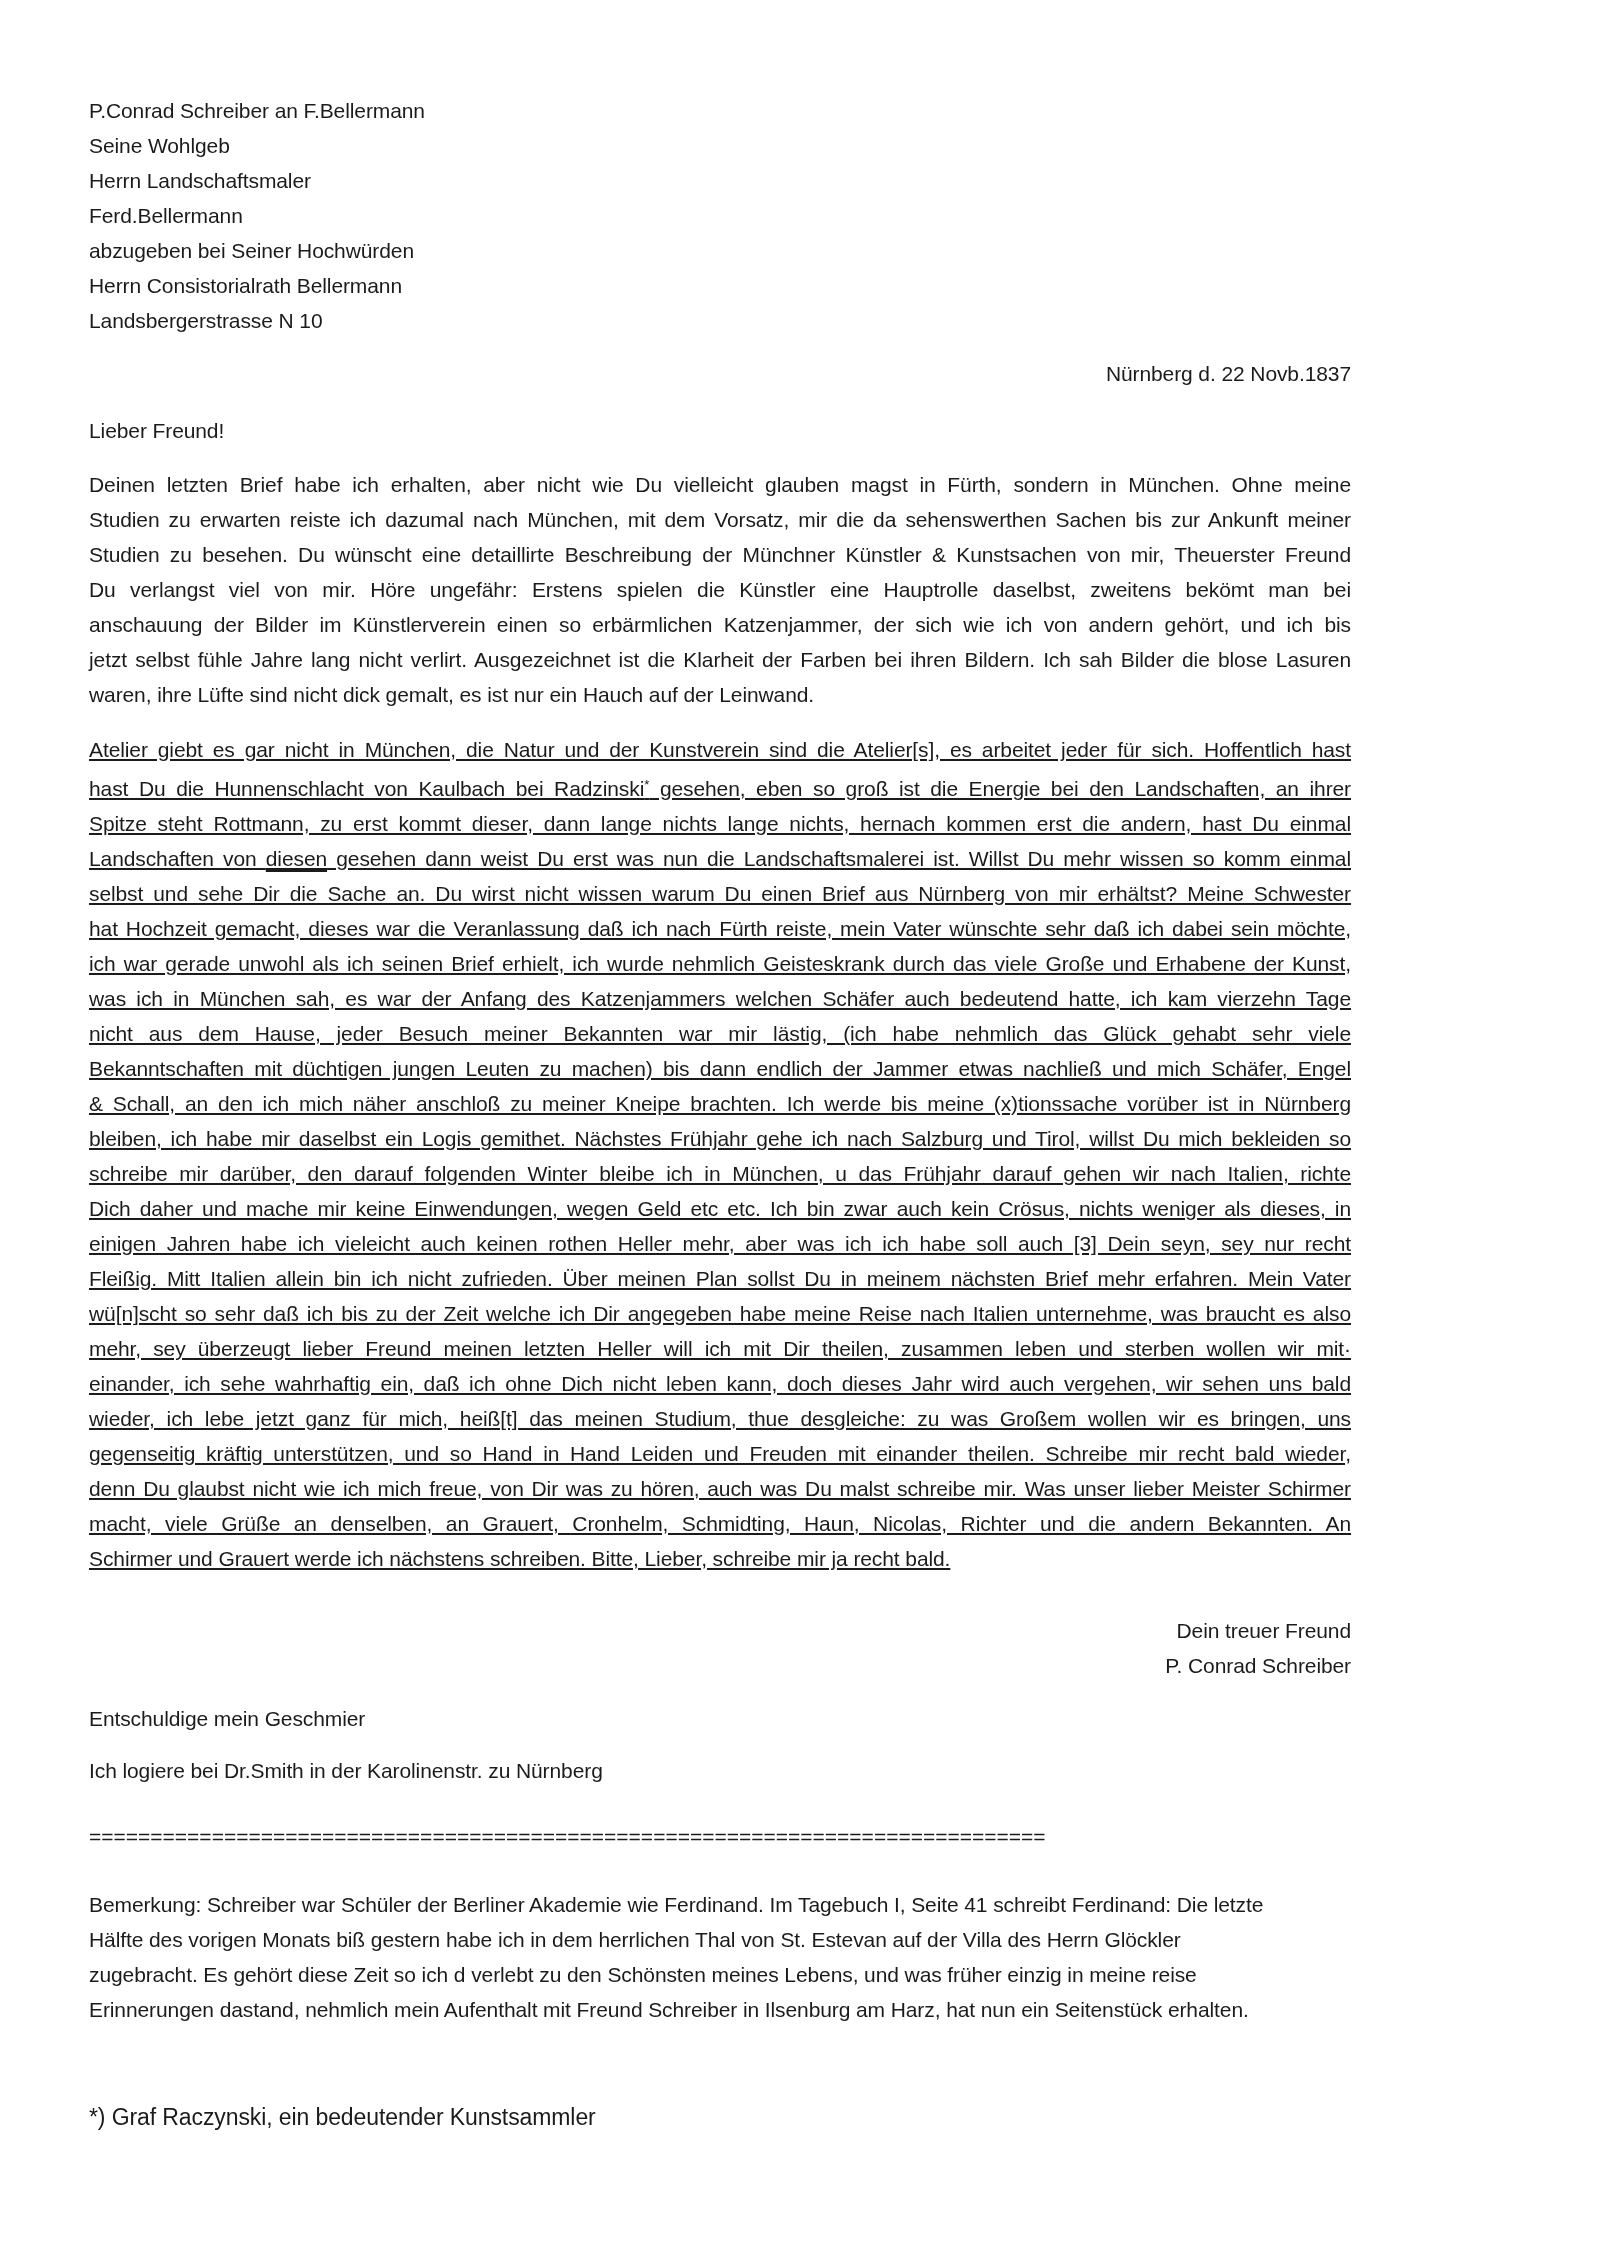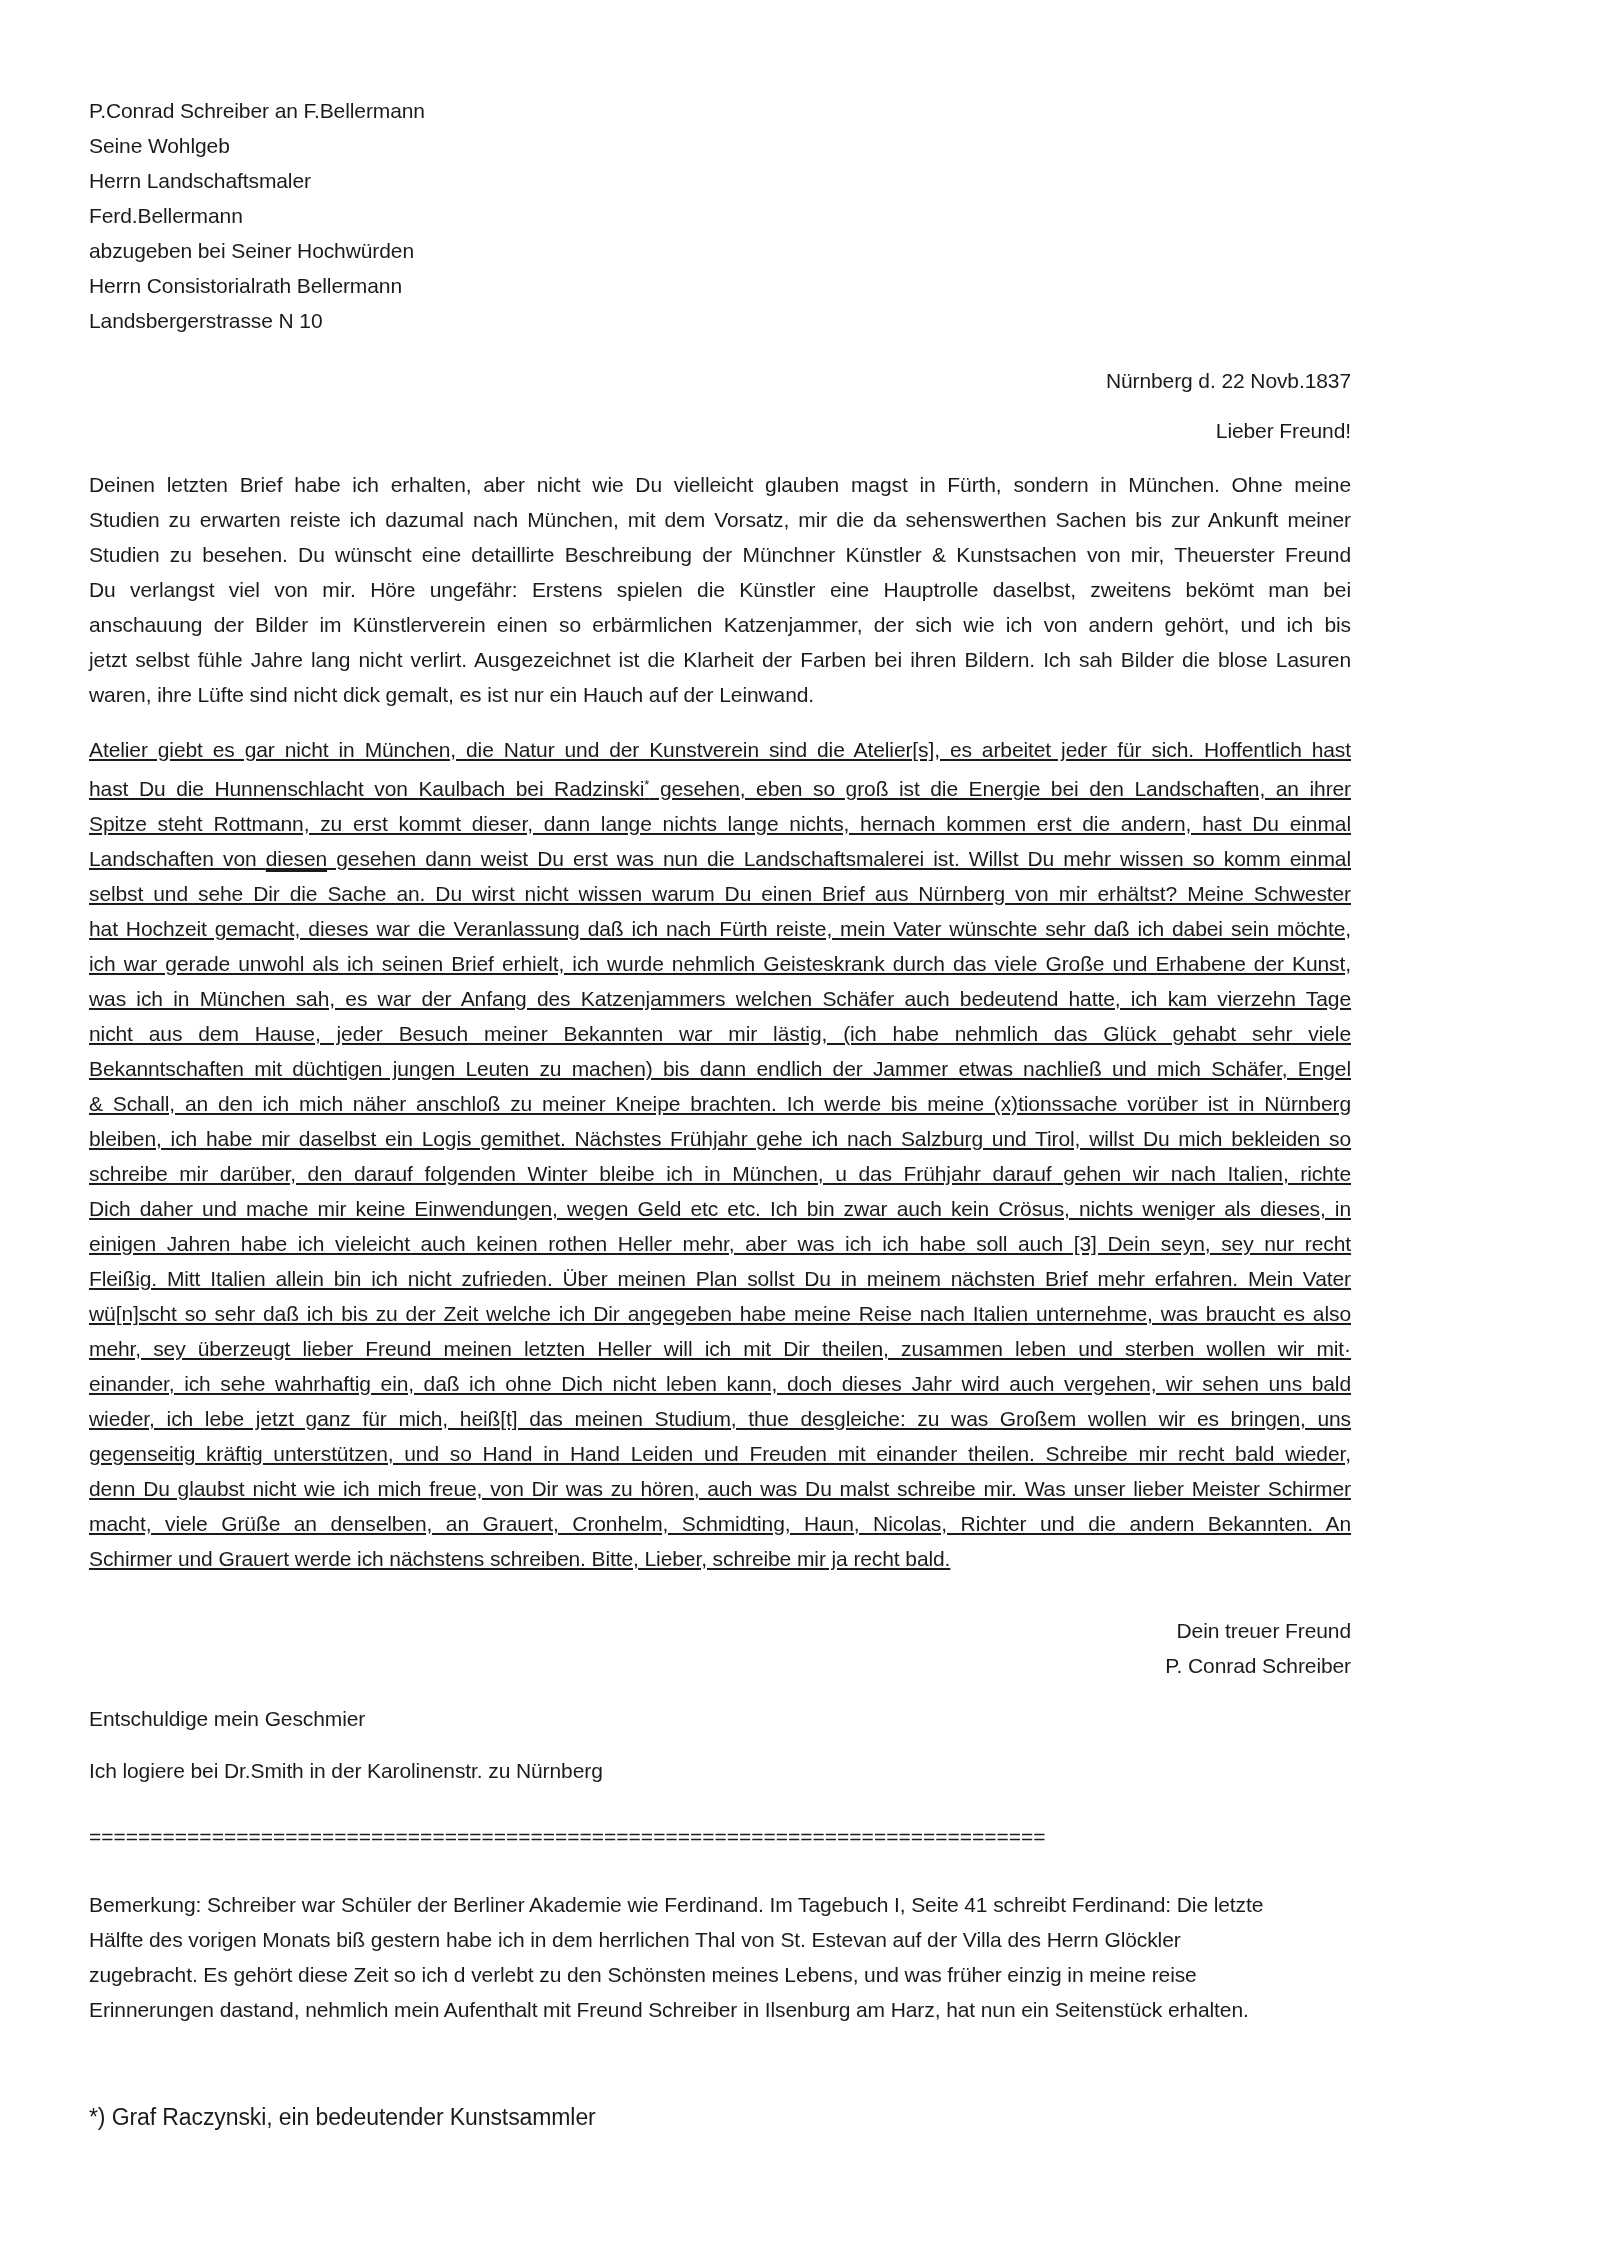--- a/index.html
+++ b/index.html
@@ -18,22 +18,22 @@
     padding: 93px 99px 0 89px;
     overflow: hidden;
   }
   .jline {
     text-align: justify;
     text-align-last: justify;
     white-space: nowrap;
   }
   .lline { text-align: left; white-space: nowrap; }
   .rline { text-align: right; white-space: nowrap; }
-  .dateline { margin-top: 25px; text-align: right; }
-  .salutation { margin-top: 15px; text-align: right; }
+  .dateline { margin-top: 18px; text-align: right; }
+  .salutation { margin-top: 22px; }
   .para1 { margin-top: 19px; }
   .para2 { margin-top: 20px; text-decoration: underline; }
   .signoff { margin-top: 37px; }
   .ps1 { margin-top: 18px; }
   .ps2 { margin-top: 17px; }
   .separator { margin-top: 31px; white-space: nowrap; letter-spacing: 0; }
   .remark { margin-top: 33px; }
   .footnote { margin-top: 73px; font-size: 23px; }
   .sup {
     font-size: 13px;

